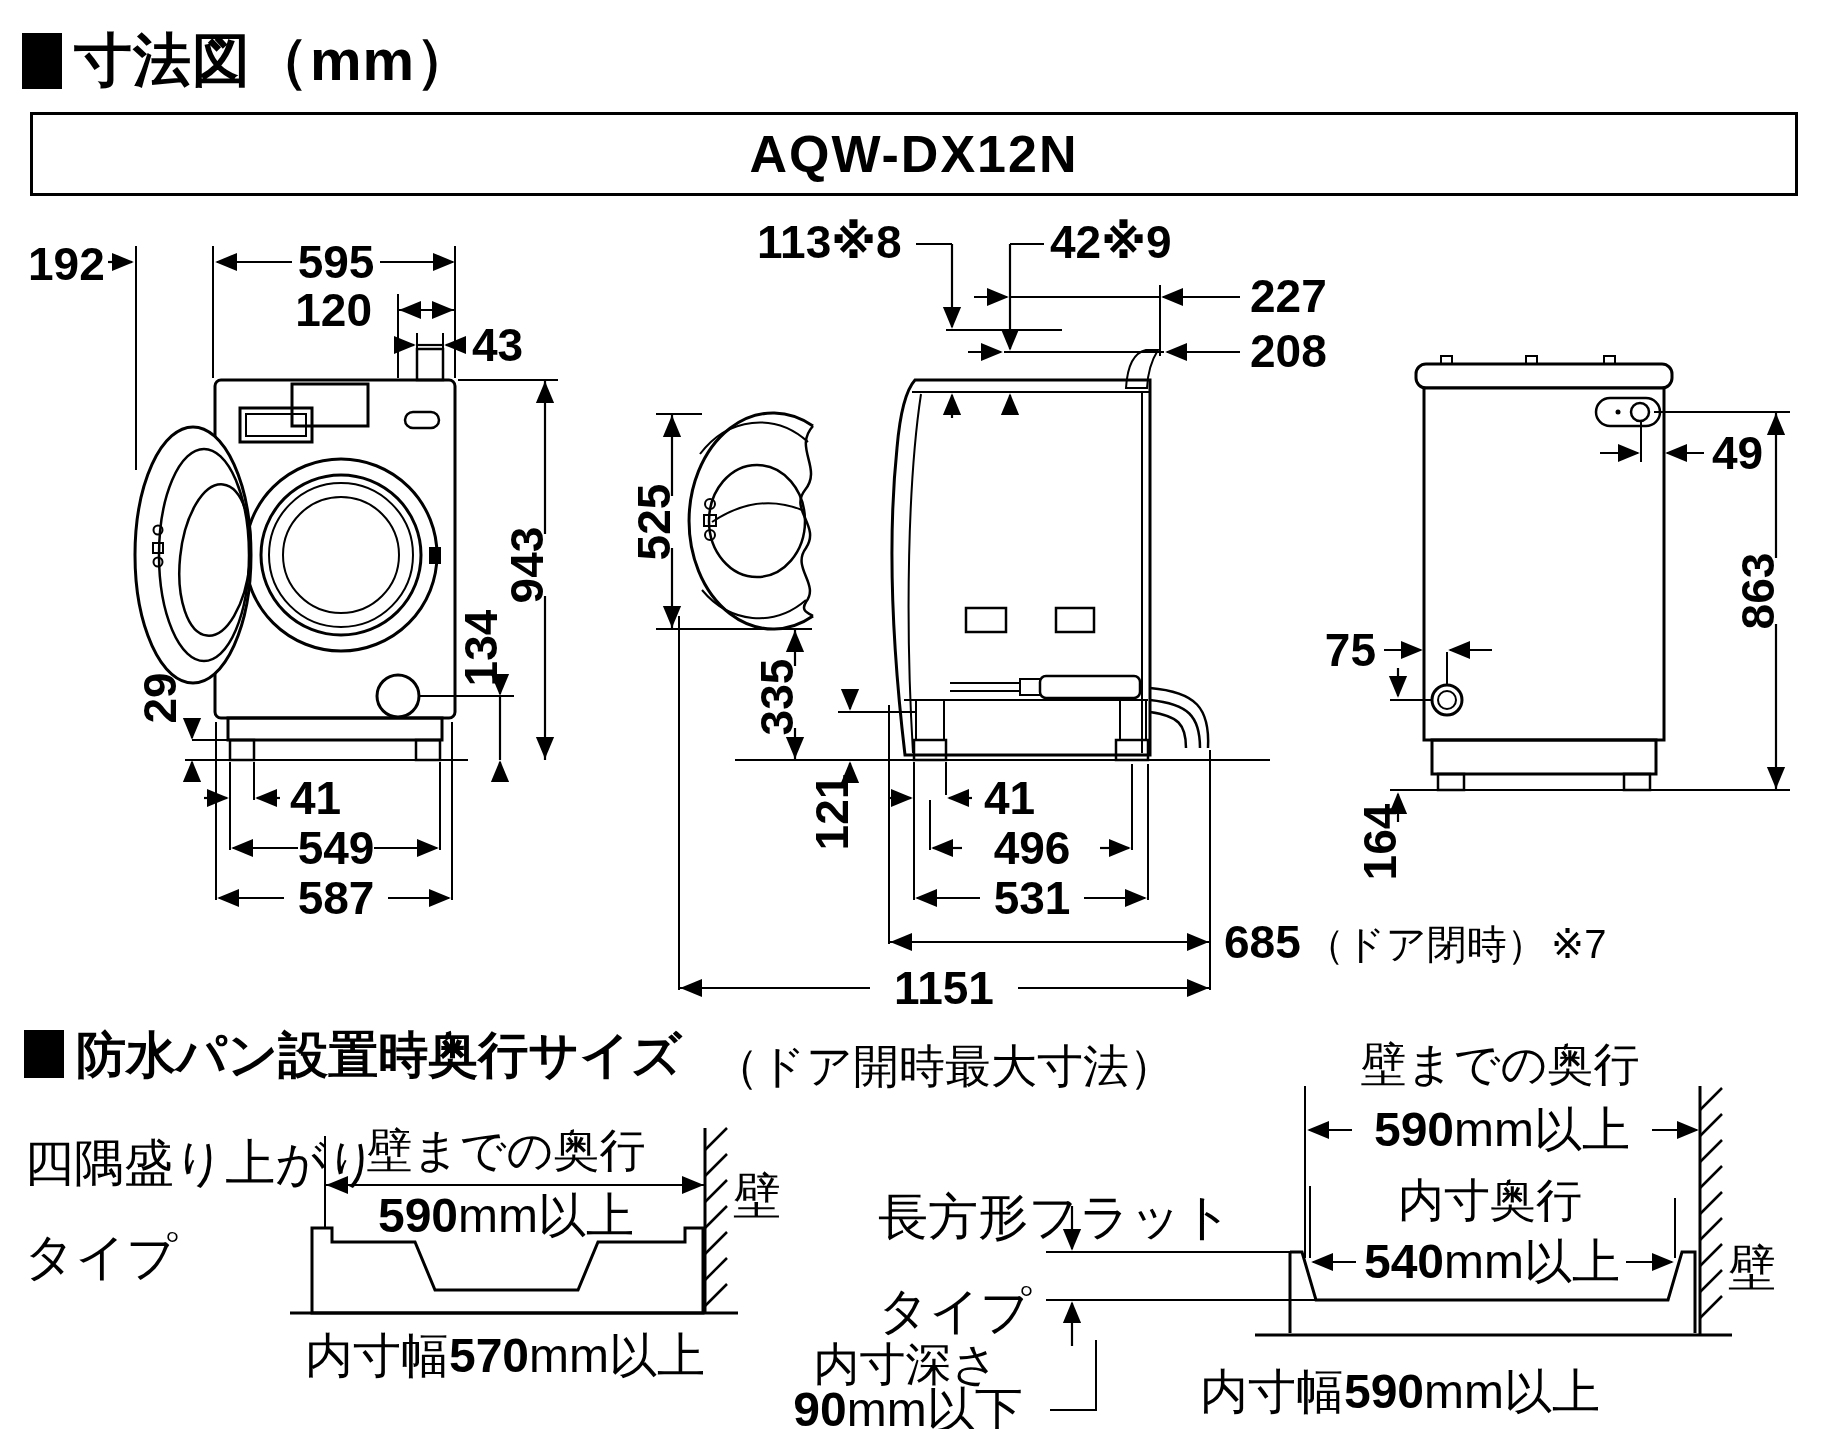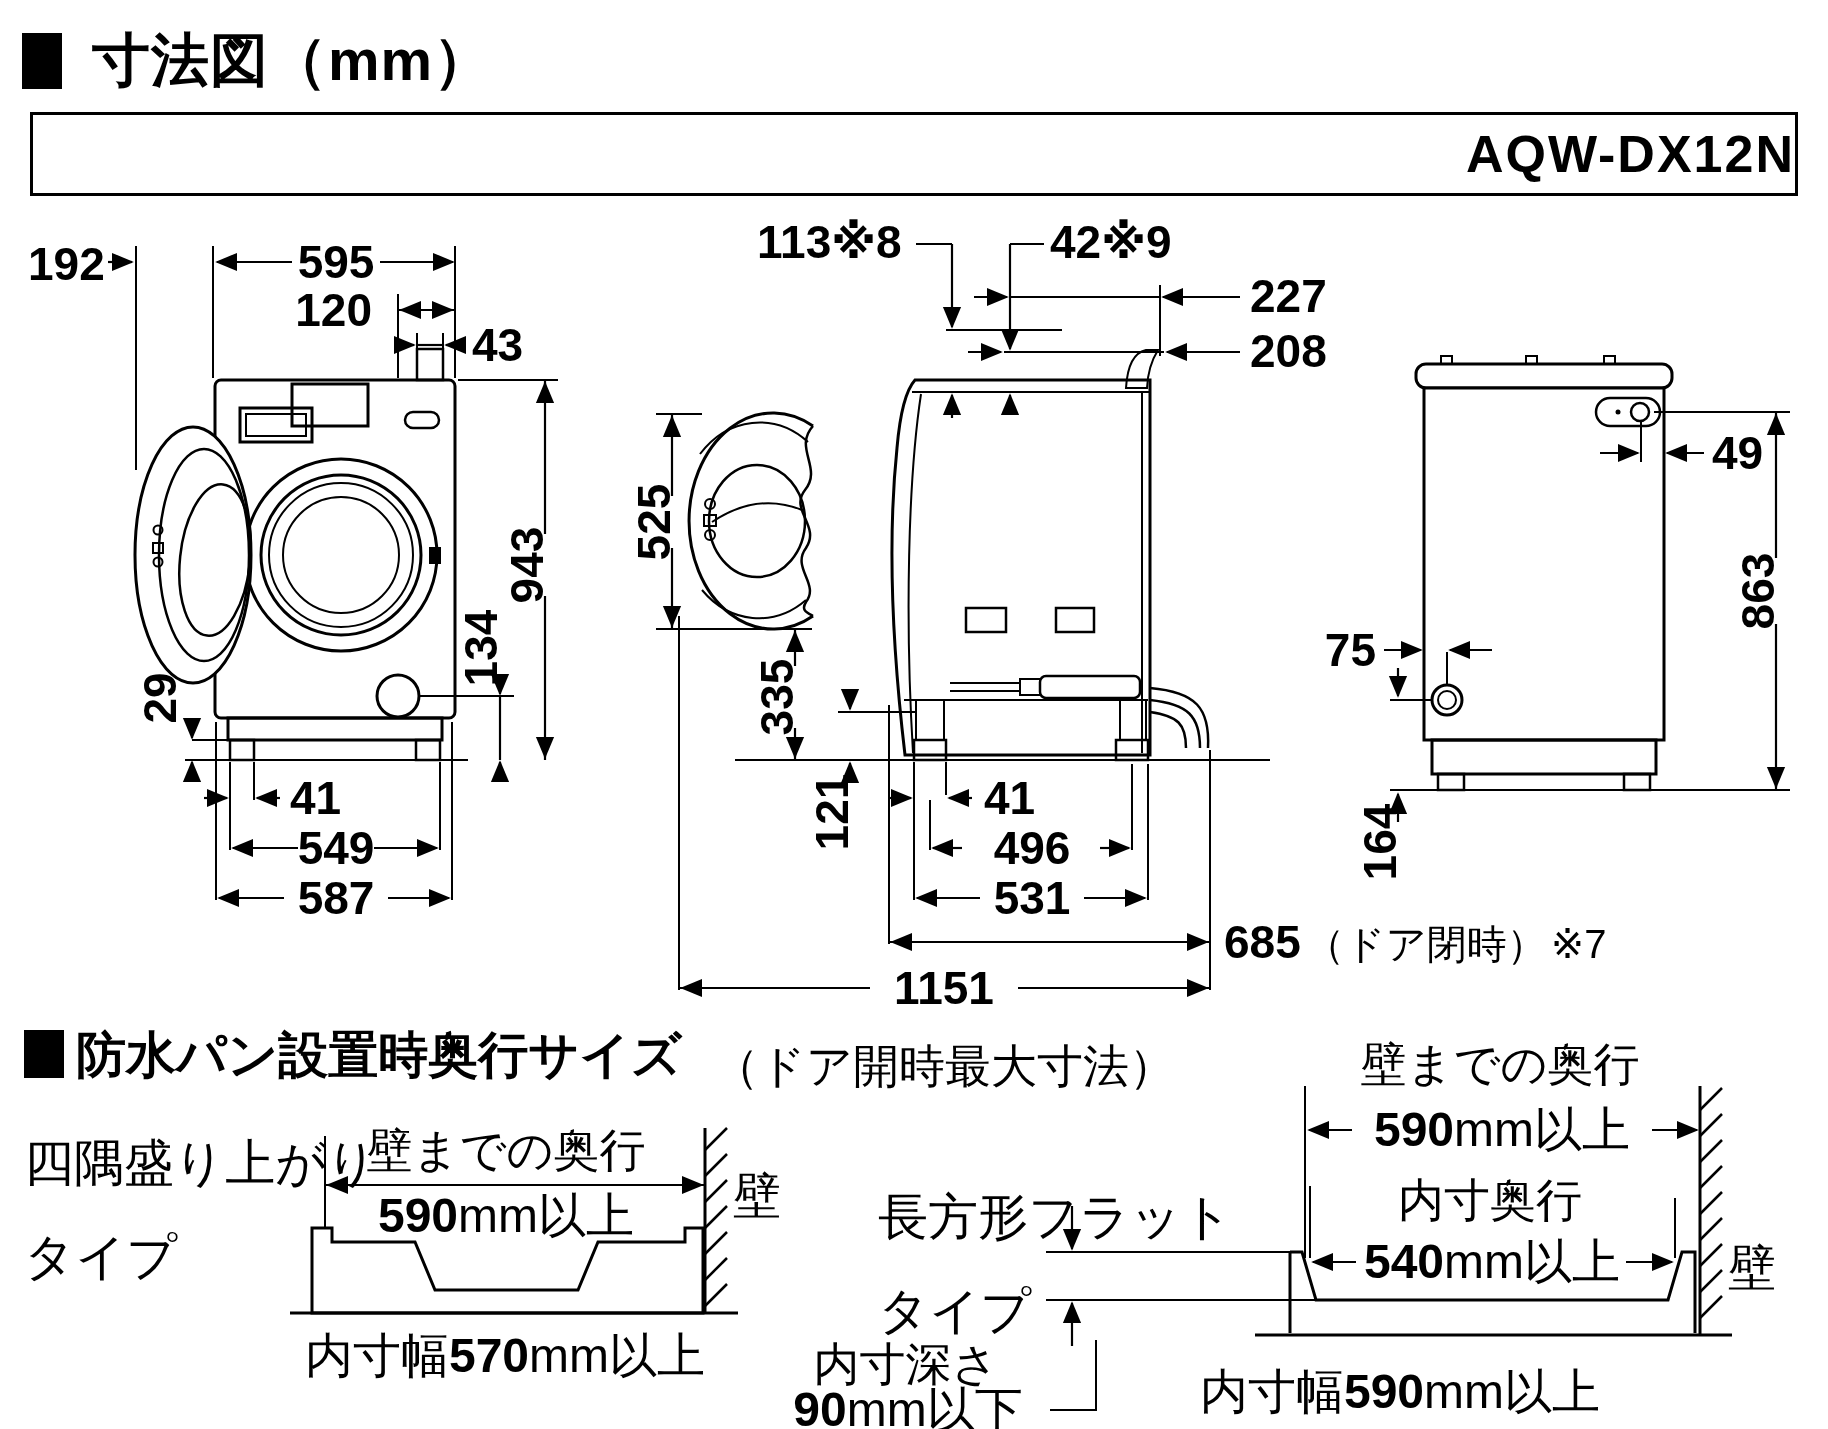--- a/index.html
+++ b/index.html
@@ -1,22 +1,22 @@
 <!DOCTYPE html>
 <html><head>
 <meta charset="utf-8">
 <style>
   html,body{margin:0;padding:0;background:#fff;}
   .page{position:relative;width:1828px;height:1429px;background:#fff;overflow:hidden;
         font-family:"Liberation Sans","DejaVu Sans",sans-serif;color:#000;}
-  .title-row{position:absolute;left:22px;top:22px;display:flex;align-items:center;gap:30px;}
+  .title-row{position:absolute;left:22px;top:22px;display:flex;align-items:center;gap:12px;}
   .sq{width:40px;height:56px;background:#000;}
   .title-text{font-size:58px;font-weight:bold;letter-spacing:1px;}
   .model-box{position:absolute;left:30px;top:112px;width:1762px;height:78px;border:3px solid #000;
-             display:flex;align-items:center;justify-content:flex-end;}
+             display:flex;align-items:center;justify-content:center;}
   .model-text{font-size:52px;font-weight:bold;letter-spacing:2px;}
   svg{position:absolute;left:0;top:0;}
   svg text{font-family:"Liberation Sans","DejaVu Sans",sans-serif;fill:#000;}
   .dim{font-size:46px;font-weight:bold;}
   .dimn{font-size:40px;font-weight:normal;}
   .jp{font-size:46px;font-weight:normal;}
   .jp50{font-size:50px;font-weight:normal;}
   .jp48{font-size:48px;font-weight:normal;}
   .hdr{font-size:50px;font-weight:bold;}
   .b{font-weight:bold;}

